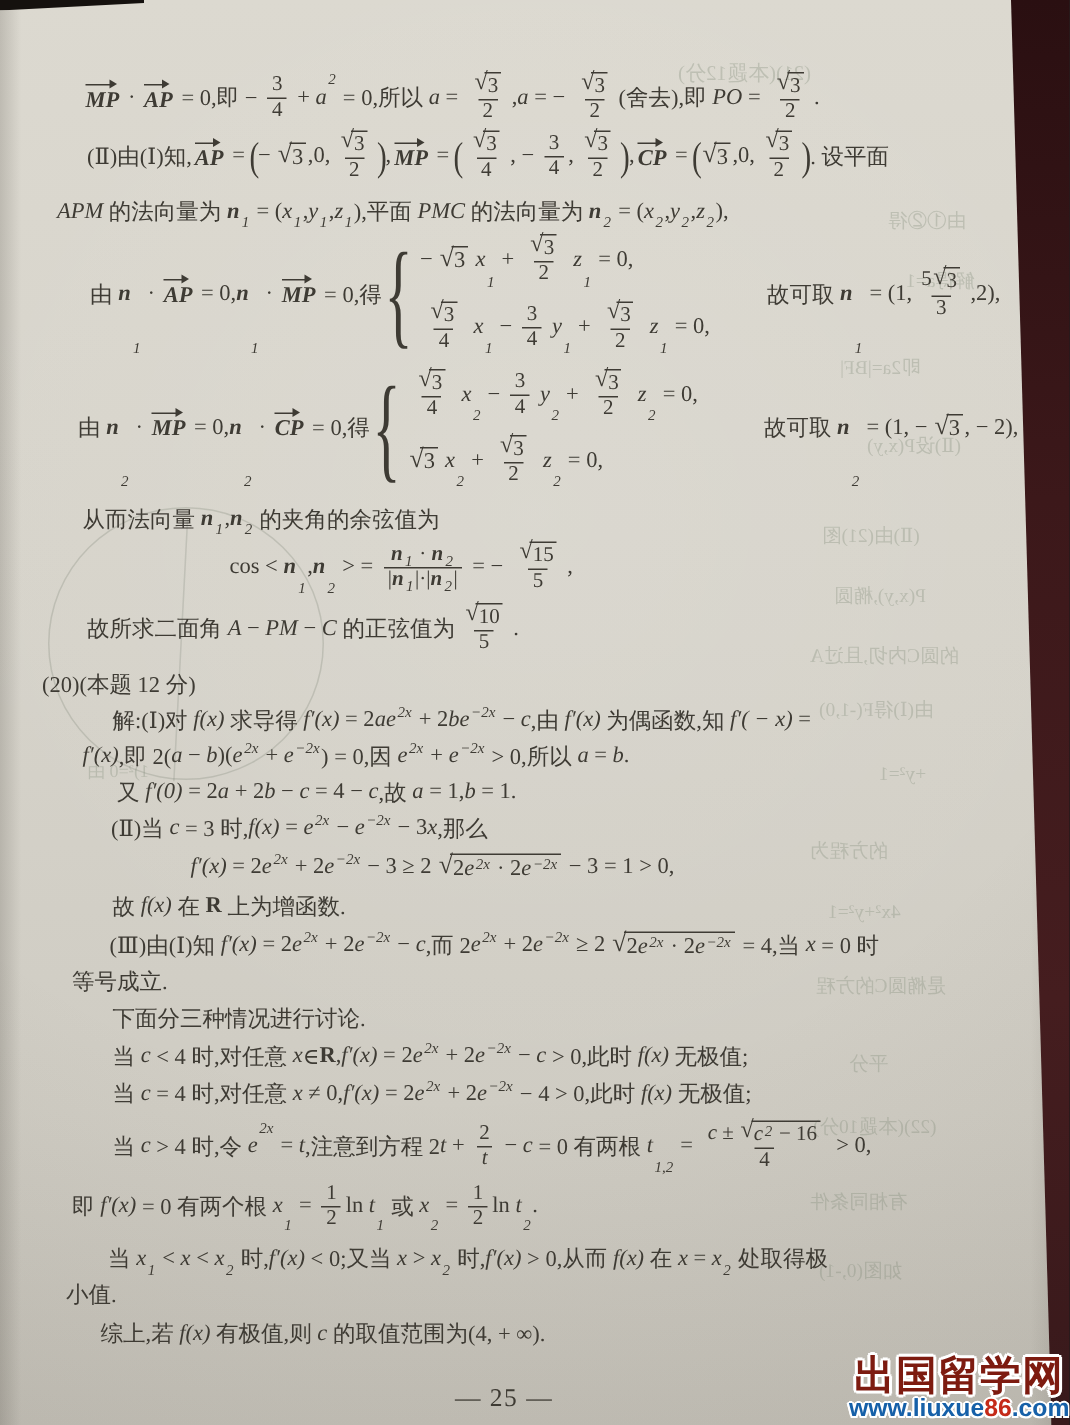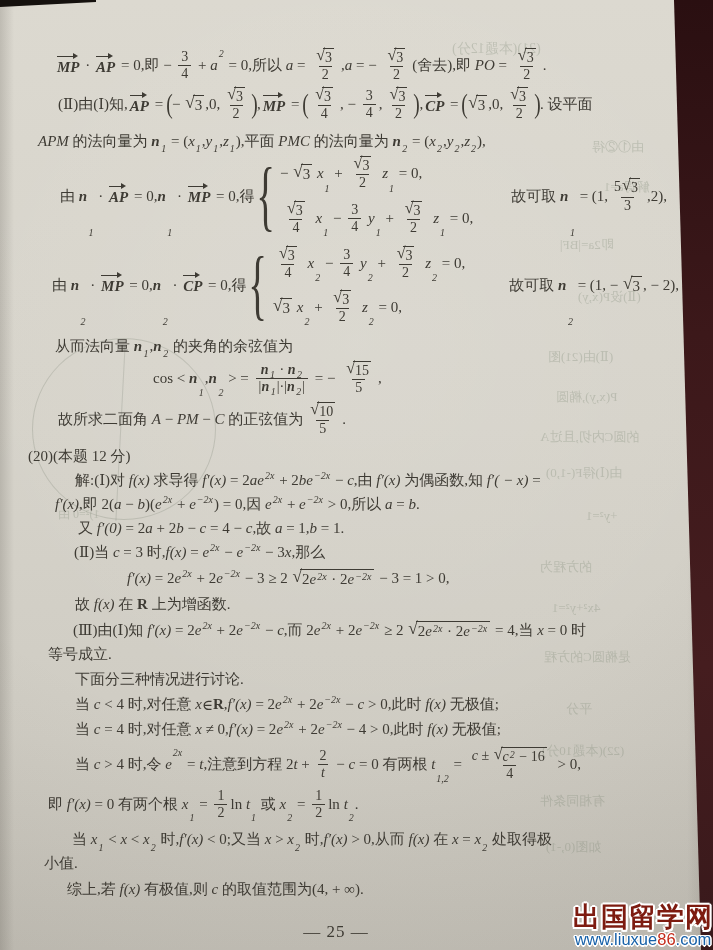--- a/index.html
+++ b/index.html
@@ -61,21 +61,21 @@
   .row{display:flex;align-items:center;}
   
   .pageno{position:absolute;left:0;bottom:8px;width:672px;text-align:center;
     font-size:17px;color:#3e3b34;z-index:10;letter-spacing:1px;}
   
   .watermark{position:absolute;right:0;bottom:2px;z-index:60;text-align:center;
     font-family:"Liberation Sans","DejaVu Sans",sans-serif;line-height:1.02;}
   .wm-name{font-size:27px;font-weight:700;color:#7d1b10;letter-spacing:1px;
     text-shadow:-2px 0 0 #fff,2px 0 0 #fff,0 -2px 0 #fff,0 2px 0 #fff,
       -1.5px -1.5px 0 #fff,1.5px -1.5px 0 #fff,-1.5px 1.5px 0 #fff,1.5px 1.5px 0 #fff;}
-  .wm-url{font-size:16.5px;font-weight:400;color:#1660a8;
+  .wm-url{font-size:16.5px;font-weight:700;color:#1660a8;
     text-shadow:-1.5px 0 0 #fff,1.5px 0 0 #fff,0 -1.5px 0 #fff,0 1.5px 0 #fff,
       -1px -1px 0 #fff,1px -1px 0 #fff,-1px 1px 0 #fff,1px 1px 0 #fff;}
   .wm-url .red{color:#c42a18;}
 </style>
 </head>
 <body>
 
 <div class="root">
   <div class="backdrop"></div>
   <div class="paper">

